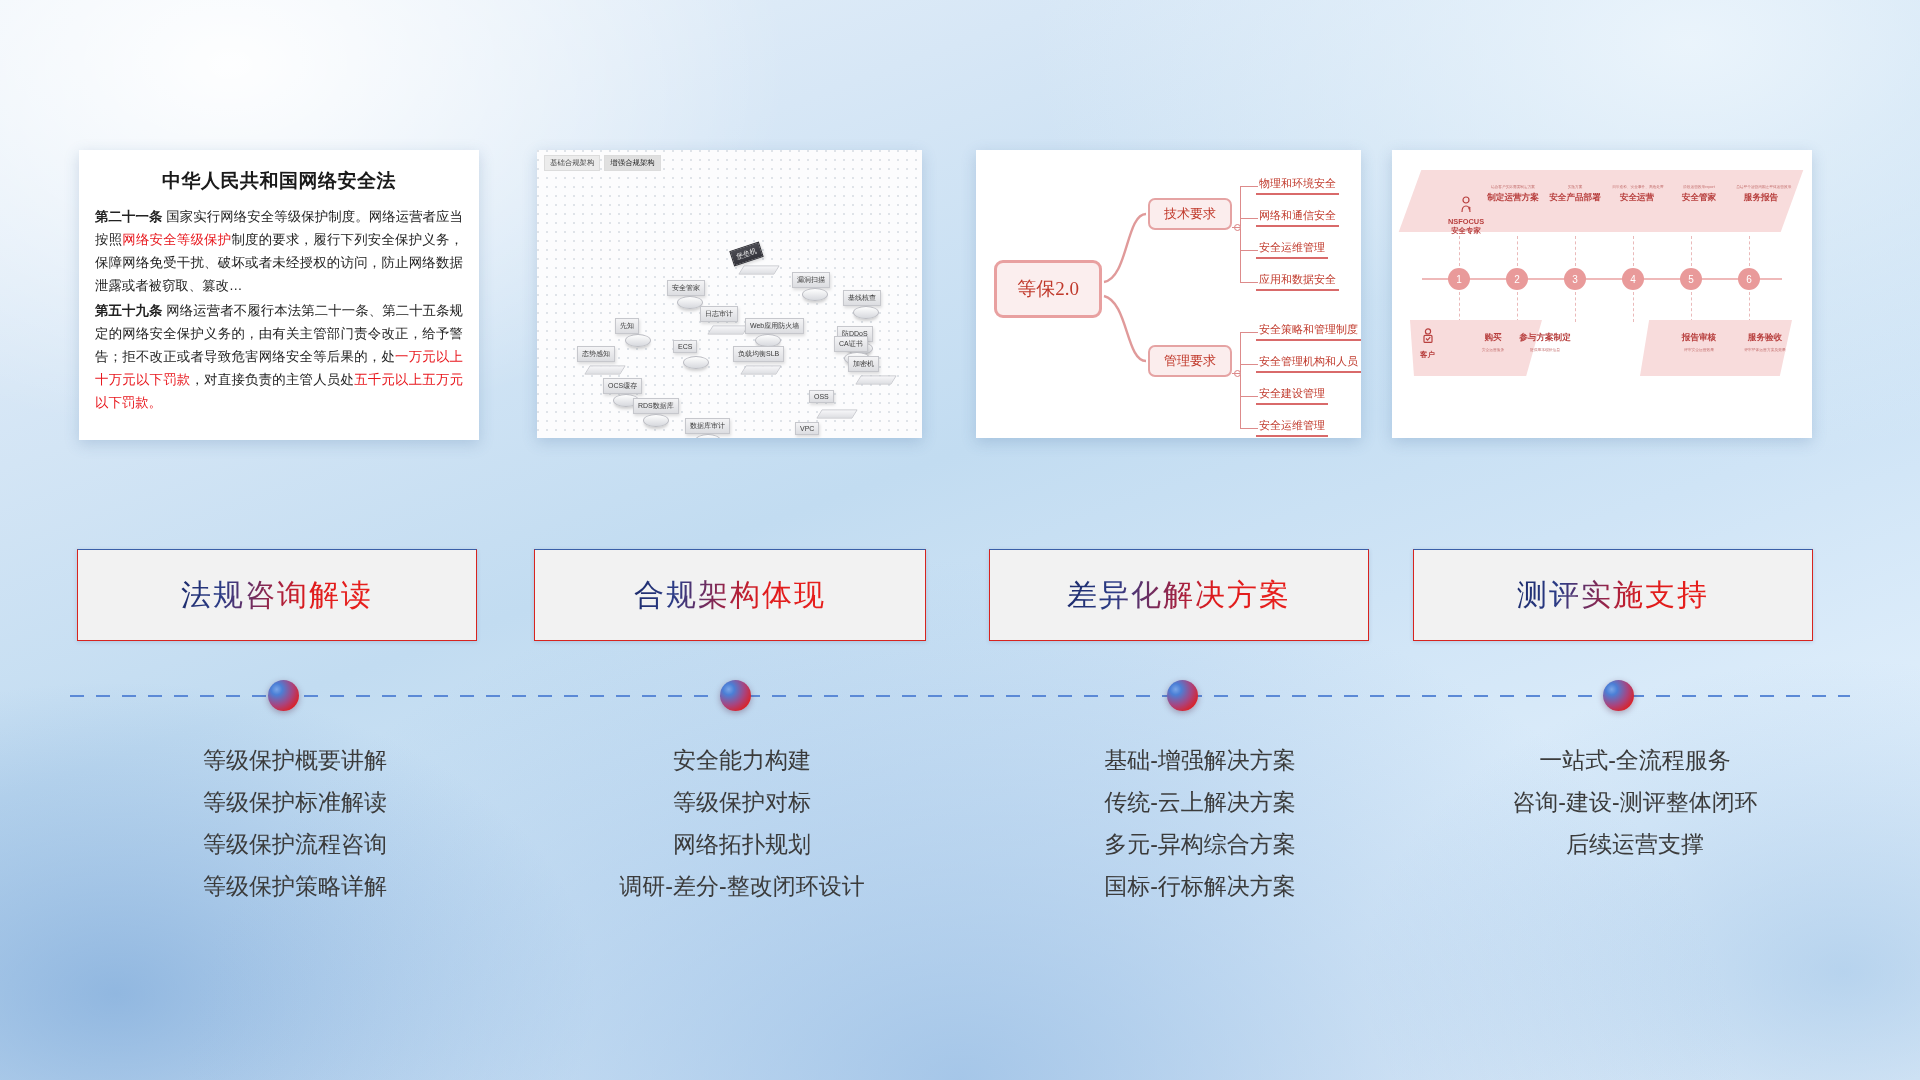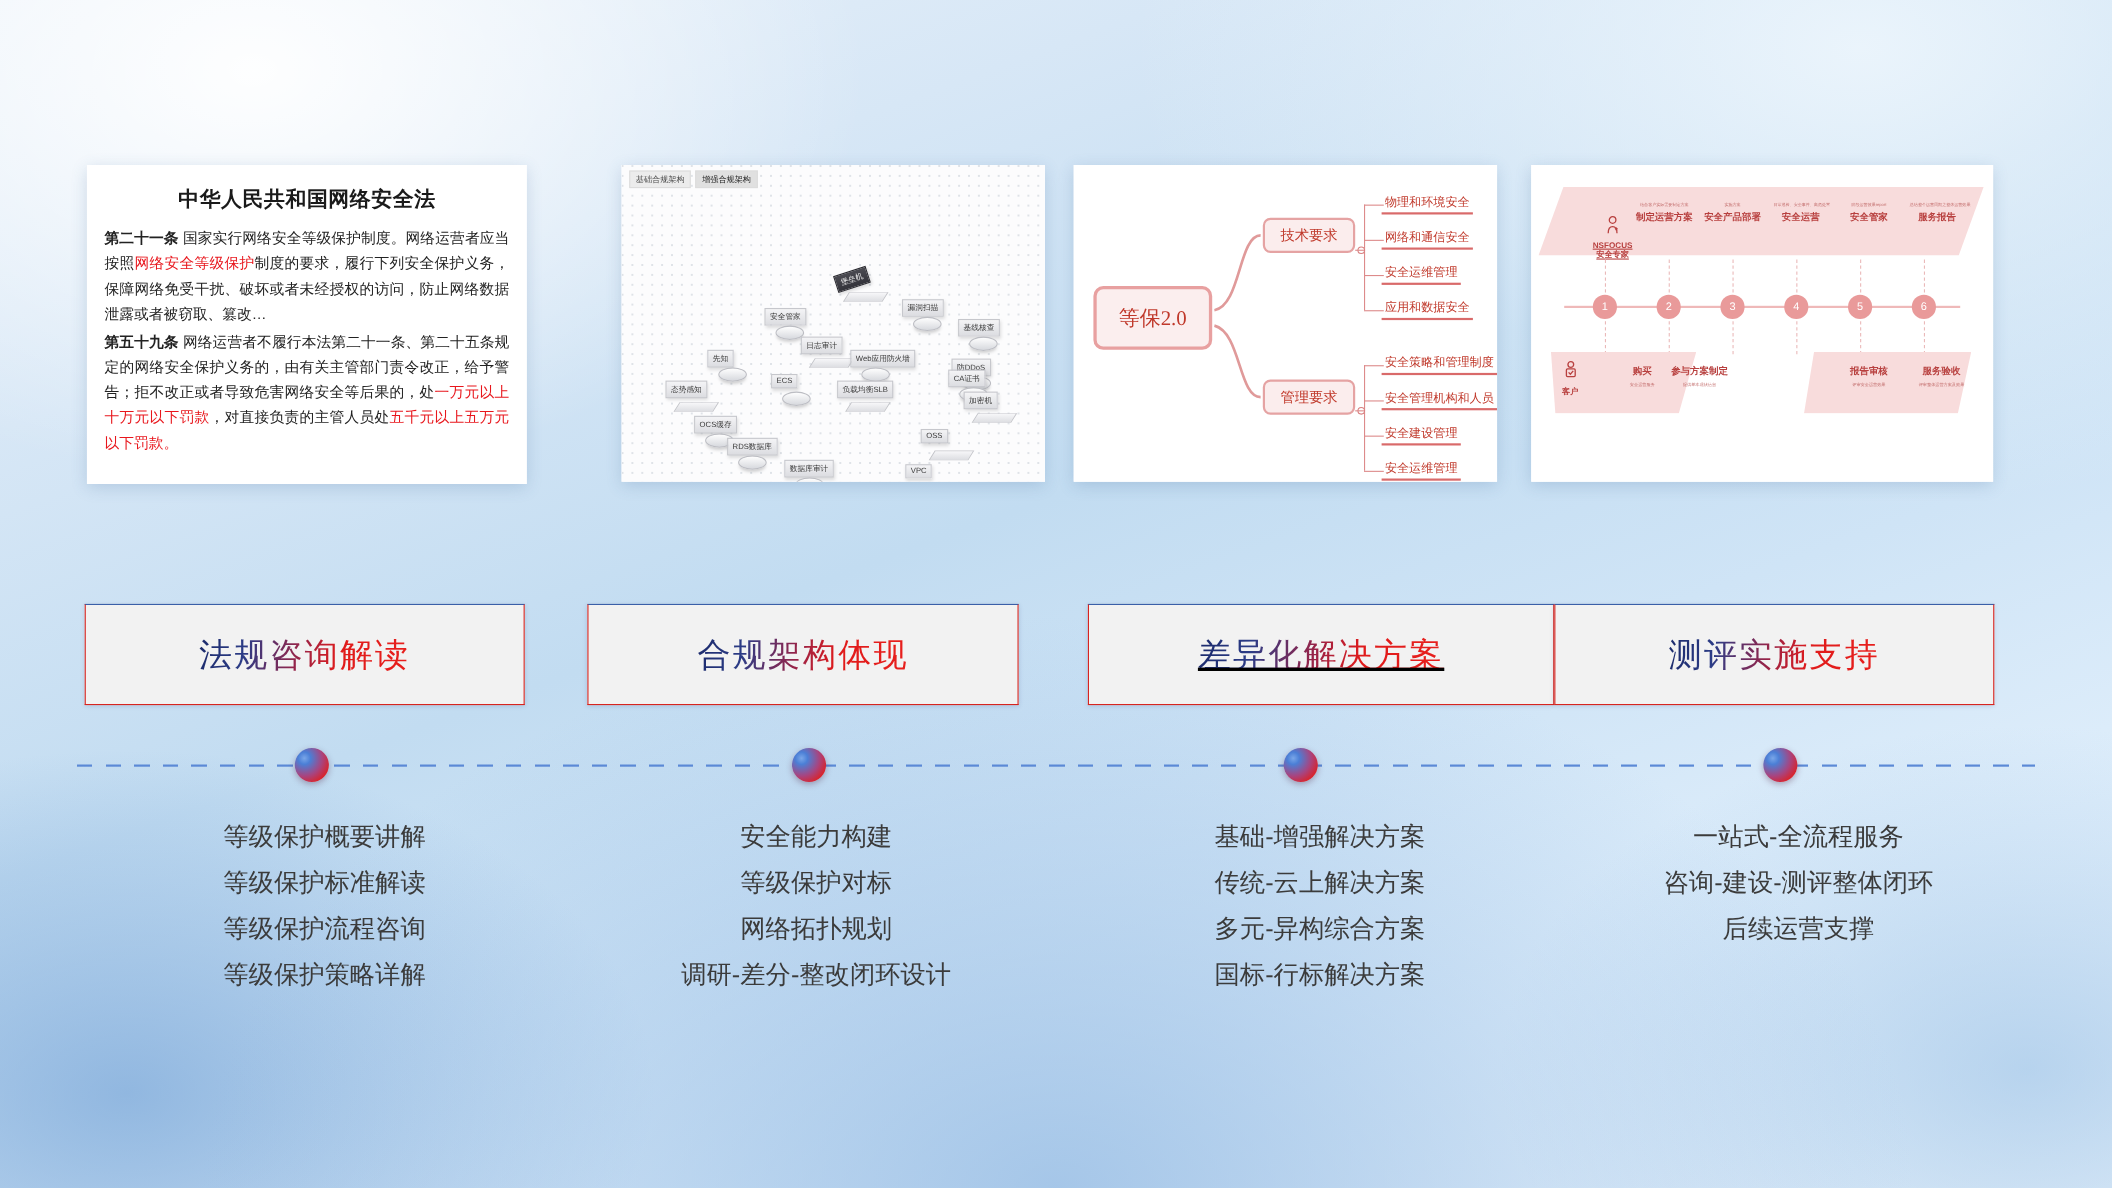--- a/index.html
+++ b/index.html
@@ -19,21 +19,21 @@
   .stage { position:absolute; inset:0; }
 
   
   .cards { position:absolute; left:0; top:150px; width:1920px; height:300px; }
   .card {
     position:absolute; top:0; background:#fff;
     box-shadow:0 4px 14px rgba(60,100,150,.22);
     overflow:hidden;
   }
   #card1 { left:79px;  width:400px; height:290px; padding:14px 16px 8px; }
-  #card2 { left:537px; width:385px; height:288px;margin-left:28px; }
+  #card2 { left:537px; width:385px; height:288px; }
   #card3 { left:976px; width:385px; height:288px; }
   #card4 { left:1392px;width:420px; height:288px; }
 
   
   .law-title { text-align:center; font-weight:bold; font-size:19px; color:#1a1a1a; margin:4px 0 11px; letter-spacing:.5px;}
   .law-p { font-size:13.4px; line-height:1.72; color:#222; text-align:justify; margin-bottom:2px;}
   .law-p b { font-weight:bold; }
   .law-p .red { color:#e8161c; }
 
   
@@ -95,21 +95,21 @@
   .flow { width:100%; height:100%; position:relative; background:#fff; padding:10px 12px; }
   .band {
     position:absolute; left:18px; top:20px; width:382px; height:62px;
     background:#f8dcdc; transform:skewX(-20deg);
   }
   .band-inner { position:absolute; left:18px; top:20px; width:382px; height:62px; }
   .band-cell { position:absolute; text-align:center; }
   .band-sub { font-size:4.6px; color:#c4706f; line-height:1.1; white-space:nowrap; }
   .band-main { font-size:8.6px; color:#b8403f; font-weight:bold; margin-top:3px; white-space:nowrap; }
   .nsf-logo { position:absolute; left:26px; top:26px; width:60px; text-align:center; color:#b8403f; }
-  .nsf-logo .nm { font-size:7.4px; font-weight:bold; line-height:1.25;text-decoration:underline; }
+  .nsf-logo .nm { font-size:7.4px; font-weight:bold; line-height:1.25; }
   .axis { position:absolute; left:30px; top:128px; width:360px; height:2px; background:#efb9b9; }
   .step {
     position:absolute; width:22px; height:22px; border-radius:50%;
     background:#e99a9a; color:#fff; font-size:10px;
     display:flex; align-items:center; justify-content:center;
   }
   .tick { position:absolute; width:0; border-left:1px dashed #eab9b9; }
   .tri {
     position:absolute; height:56px; background:#f8dcdc;
   }
@@ -132,21 +132,21 @@
     display:flex; align-items:center; justify-content:center;
   }
   .head span {
     font-size:30px; font-weight:500; letter-spacing:2px;
     background:linear-gradient(100deg,#1b2a6b 0%,#2c3c86 22%,#9b2346 48%,#e01b1b 66%,#e8201d 100%);
     -webkit-background-clip:text; background-clip:text;
     -webkit-text-fill-color:transparent; color:#d7241f;
   }
   #head1 { left:77px;   width:400px; }
   #head2 { left:534px;  width:392px; }
-  #head3 { left:989px;  width:424px;text-decoration:underline; }
+  #head3 { left:989px;  width:380px; }
   #head4 { left:1413px; width:400px; }
 
   
   .tl { position:absolute; left:70px; top:694px; width:1780px; height:4px; }
   .tl-line {
     position:absolute; left:0; top:1px; width:100%; height:2px;
     background:repeating-linear-gradient(90deg,#5b89d6 0 14px, transparent 14px 26px);
   }
   .dot {
     position:absolute; top:-14px; width:31px; height:31px; border-radius:50%;

